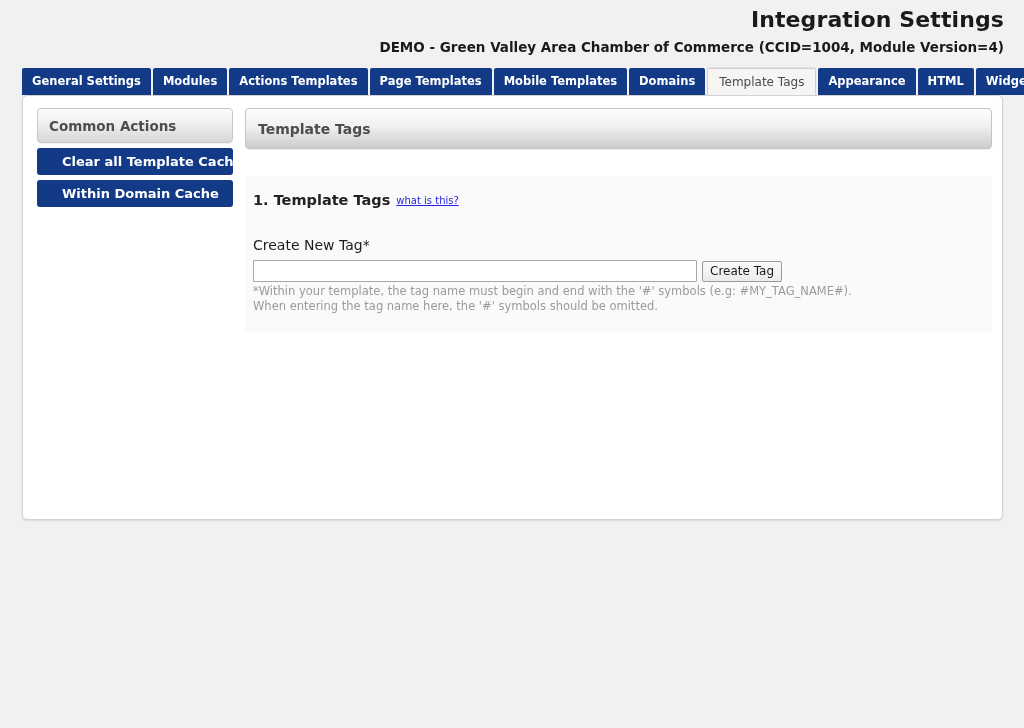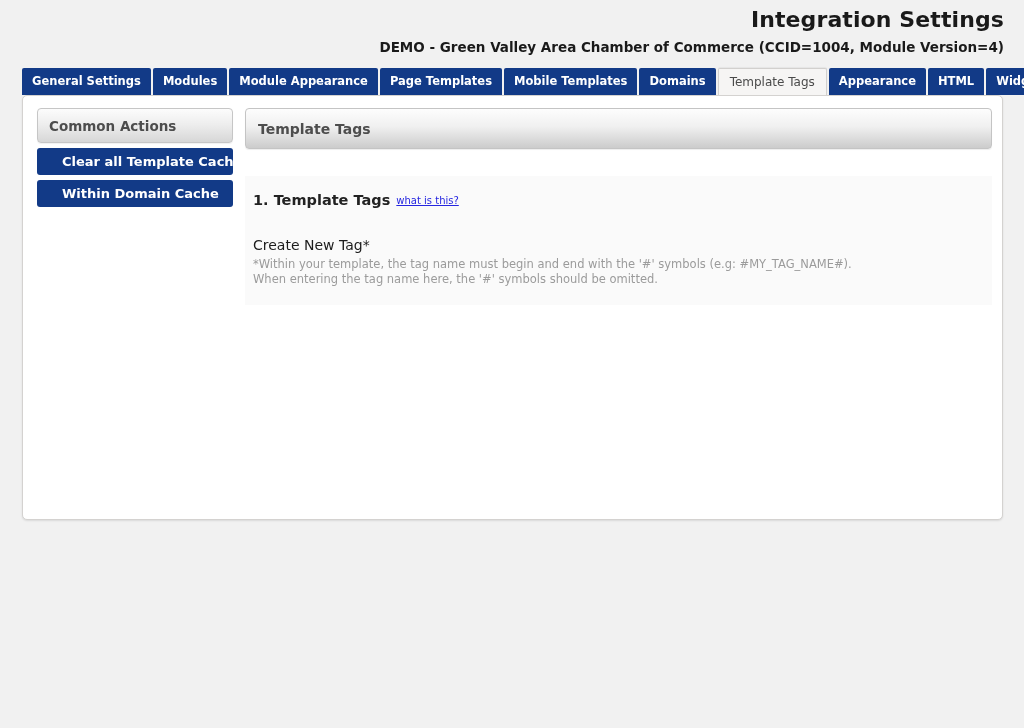--- a/index.html
+++ b/index.html
@@ -225,21 +225,21 @@
 <body>
 
 <div class="page-header">
   <div class="app-title">Integration Settings</div>
   <div class="app-subtitle">DEMO - Green Valley Area Chamber of Commerce (CCID=1004, Module Version=4)</div>
 </div>
 
 <div class="tabbar">
   <div class="tab">General Settings</div>
   <div class="tab">Modules</div>
-  <div class="tab">Module Appearance</div>
+  <div class="tab">Actions Templates</div>
   <div class="tab">Page Templates</div>
   <div class="tab">Mobile Templates</div>
   <div class="tab">Domains</div>
   <div class="tab active">Template Tags</div>
   <div class="tab">Appearance</div>
   <div class="tab">HTML</div>
   <div class="tab">Widgets</div>
 
 </div>
 
@@ -254,20 +254,24 @@
   <div class="content">
     <div class="panel-header">Template Tags</div>
 
     <div class="section">
       <div class="section-title-row">
         <span class="section-title">1. Template Tags</span><span class="what-is-this">what is this?</span>
       </div>
 
       <div class="field-label">Create New Tag*</div>
 
+      <div class="field-row">
+        <input class="tag-input" type="text" placeholder="" style="">
+        <button class="create-btn">Create Tag</button>
+      </div>
 
       <div class="help-text">
         <div>*Within your template, the tag name must begin and end with the '#' symbols (e.g: #MY_TAG_NAME#).</div>
         <div>When entering the tag name here, the '#' symbols should be omitted.</div>
       </div>
     </div>
   </div>
 </div>
 
 </body></html>

